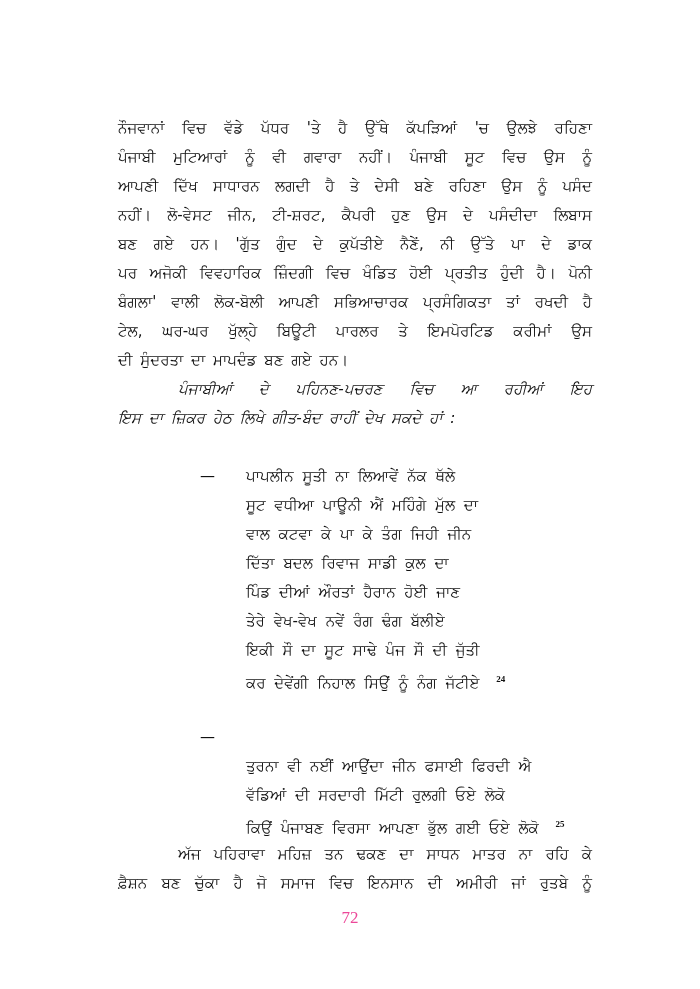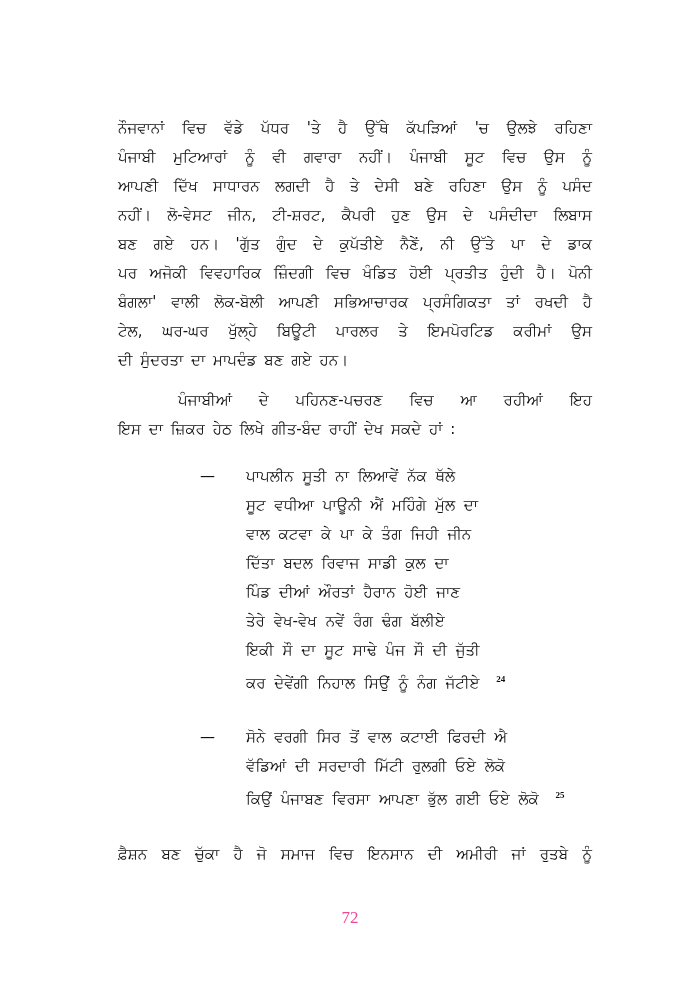--- a/index.html
+++ b/index.html
@@ -92,21 +92,21 @@
     <span class="line">ਪੰਜਾਬੀ ਮੁਟਿਆਰਾਂ ਨੂੰ ਵੀ ਗਵਾਰਾ ਨਹੀਂ। ਪੰਜਾਬੀ ਸੂਟ ਵਿਚ ਉਸ ਨੂੰ</span>
     <span class="line">ਆਪਣੀ ਦਿੱਖ ਸਾਧਾਰਨ ਲਗਦੀ ਹੈ ਤੇ ਦੇਸੀ ਬਣੇ ਰਹਿਣਾ ਉਸ ਨੂੰ ਪਸੰਦ</span>
     <span class="line">ਨਹੀਂ। ਲੋ-ਵੇਸਟ ਜੀਨ, ਟੀ-ਸ਼ਰਟ, ਕੈਪਰੀ ਹੁਣ ਉਸ ਦੇ ਪਸੰਦੀਦਾ ਲਿਬਾਸ</span>
     <span class="line">ਬਣ ਗਏ ਹਨ। 'ਗੁੱਤ ਗੁੰਦ ਦੇ ਕੁਪੱਤੀਏ ਨੈਣੇਂ, ਨੀ ਉੱਤੇ ਪਾ ਦੇ ਡਾਕ</span>
     <span class="line">ਪਰ ਅਜੋਕੀ ਵਿਵਹਾਰਿਕ ਜ਼ਿੰਦਗੀ ਵਿਚ ਖੰਡਿਤ ਹੋਈ ਪ੍ਰਤੀਤ ਹੁੰਦੀ ਹੈ। ਪੋਨੀ</span>
     <span class="line">ਬੰਗਲਾ' ਵਾਲੀ ਲੋਕ-ਬੋਲੀ ਆਪਣੀ ਸਭਿਆਚਾਰਕ ਪ੍ਰਸੰਗਿਕਤਾ ਤਾਂ ਰਖਦੀ ਹੈ</span>
     <span class="line">ਟੇਲ, ਘਰ-ਘਰ ਖੁੱਲ੍ਹੇ ਬਿਊਟੀ ਪਾਰਲਰ ਤੇ ਇਮਪੋਰਟਿਡ ਕਰੀਮਾਂ ਉਸ</span>
     <span class="line last">ਦੀ ਸੁੰਦਰਤਾ ਦਾ ਮਾਪਦੰਡ ਬਣ ਗਏ ਹਨ।</span>
   </div>
 
-  <div class="body-text" style="top:386px;">
+  <div class="body-text" style="top:375px;font-style:italic;">
     <span class="line indent">ਪੰਜਾਬੀਆਂ ਦੇ ਪਹਿਨਣ-ਪਚਰਣ ਵਿਚ ਆ ਰਹੀਆਂ ਇਹ</span>
     <span class="line last">ਇਸ ਦਾ ਜ਼ਿਕਰ ਹੇਠ ਲਿਖੇ ਗੀਤ-ਬੰਦ ਰਾਹੀਂ ਦੇਖ ਸਕਦੇ ਹਾਂ :</span>
   </div>
 
   <div class="verse-block" style="top:462px;">
     <span class="verse-line">
       <span class="dash">—</span>
       <span>ਪਾਪਲੀਨ ਸੂਤੀ ਨਾ ਲਿਆਵੇਂ ਨੱਕ ਥੱਲੇ</span>
     </span>
     <span class="verse-line">ਸੂਟ ਵਧੀਆ ਪਾਊਨੀ ਐਂ ਮਹਿੰਗੇ ਮੁੱਲ ਦਾ</span>
@@ -117,28 +117,29 @@
     <span class="verse-line">ਇਕੀ ਸੌ ਦਾ ਸੂਟ ਸਾਢੇ ਪੰਜ ਸੌ ਦੀ ਜੁੱਤੀ</span>
     <span class="verse-line">
       <span>ਕਰ ਦੇਵੇਂਗੀ ਨਿਹਾਲ ਸਿਉਂ ਨੂੰ ਨੰਗ ਜੱਟੀਏ</span>
       <span class="sup">24</span>
     </span>
   </div>
 
   <div class="verse-block" style="top:723px;">
     <span class="verse-line">
       <span class="dash">—</span>
-      <span>ਸੋਨੇ ਵਰਗੀ ਸਿਰ ਤੋਂ ਵਾਲ ਕਟਾਈ ਫਿਰਦੀ ਐ</span>
     </span>
+    <span class="verse-line">ਤੁਰਨਾ ਵੀ ਨਈਂ ਆਉਂਦਾ ਜੀਨ ਫਸਾਈ ਫਿਰਦੀ ਐ</span>
     <span class="verse-line">ਵੱਡਿਆਂ ਦੀ ਸਰਦਾਰੀ ਮਿੱਟੀ ਰੁਲਗੀ ਓਏ ਲੋਕੋ</span>
     <span class="verse-line">
       <span>ਕਿਉਂ ਪੰਜਾਬਣ ਵਿਰਸਾ ਆਪਣਾ ਭੁੱਲ ਗਈ ਓਏ ਲੋਕੋ</span>
       <span class="sup">25</span>
     </span>
   </div>
 
   <div class="body-text" style="top:840px;">
+    <span class="line indent">ਅੱਜ ਪਹਿਰਾਵਾ ਮਹਿਜ਼ ਤਨ ਢਕਣ ਦਾ ਸਾਧਨ ਮਾਤਰ ਨਾ ਰਹਿ ਕੇ</span>
     <span class="line">ਫ਼ੈਸ਼ਨ ਬਣ ਚੁੱਕਾ ਹੈ ਜੋ ਸਮਾਜ ਵਿਚ ਇਨਸਾਨ ਦੀ ਅਮੀਰੀ ਜਾਂ ਰੁਤਬੇ ਨੂੰ</span>
   </div>
 
   <div class="page-number">72</div>
 
 </div>
 
 </body></html>

